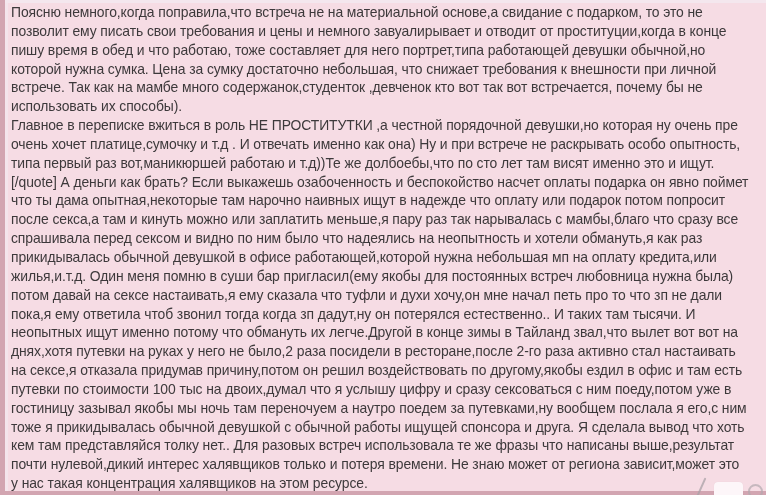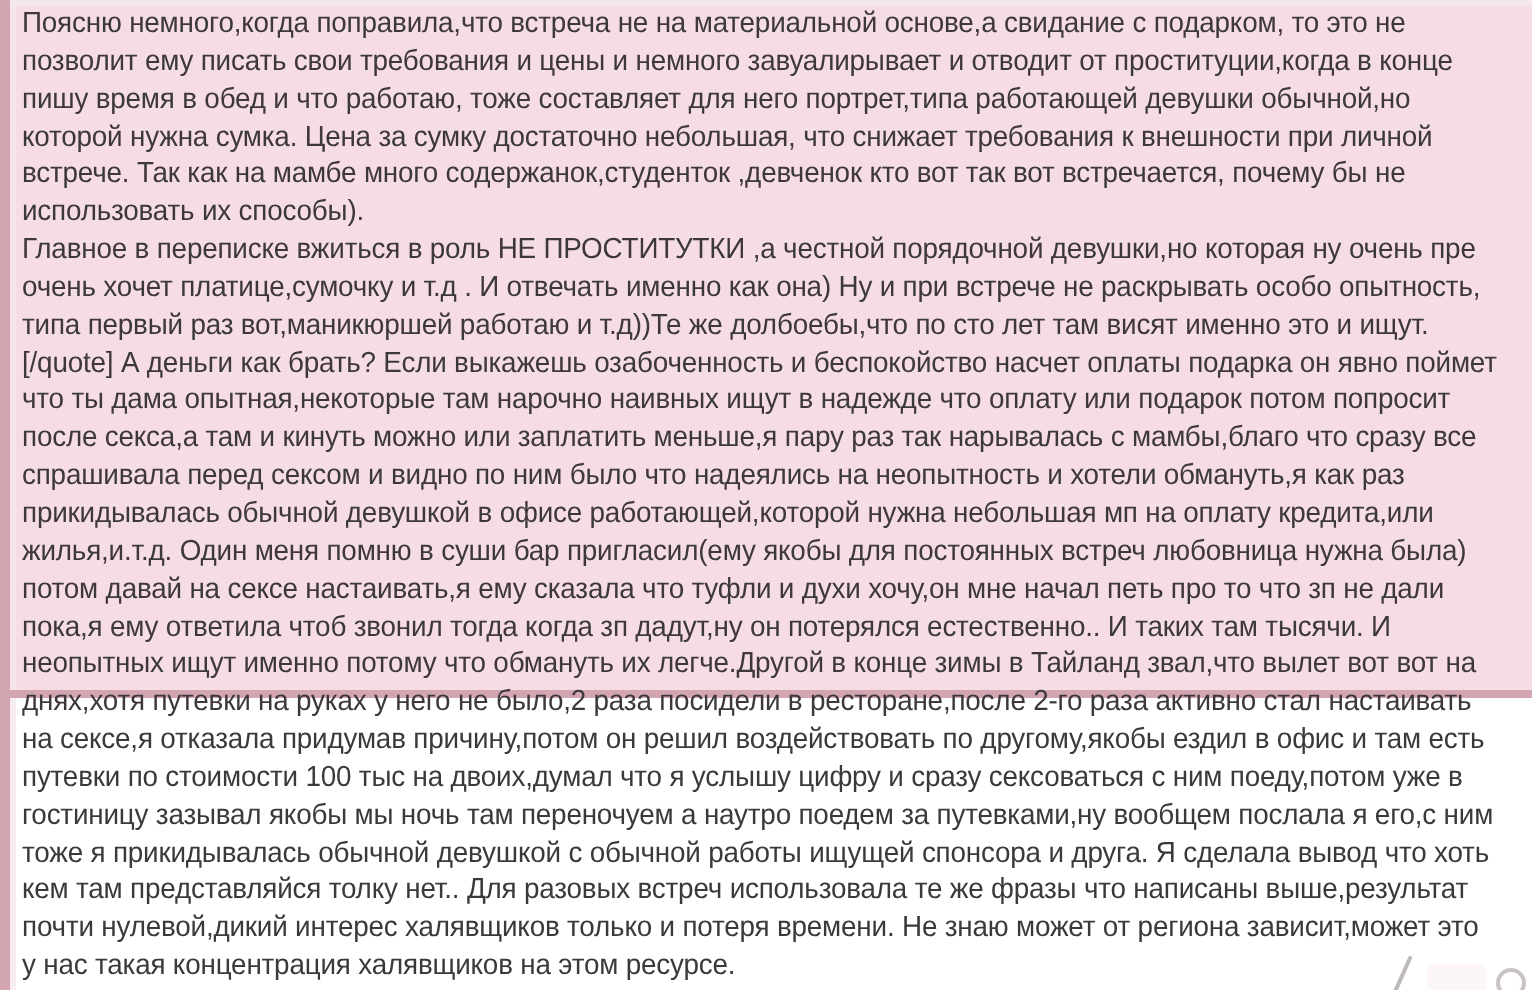--- a/index.html
+++ b/index.html
@@ -6,21 +6,21 @@
     margin: 0;
     padding: 0;
     width: 766px;
     height: 495px;
     overflow: hidden;
     font-family: "Liberation Sans", sans-serif;
   }
   .page {
     position: relative;
     width: 766px;
-    height: 349px;
+    height: 495px;
     background: var(--bg, #f6dce4);
   }
   .top-edge {
     position: absolute;
     left: 0; top: 0;
     width: 766px; height: 3px;
     background: var(--edge, #f4e7ee);
   }
   .left-border {
     position: absolute;

